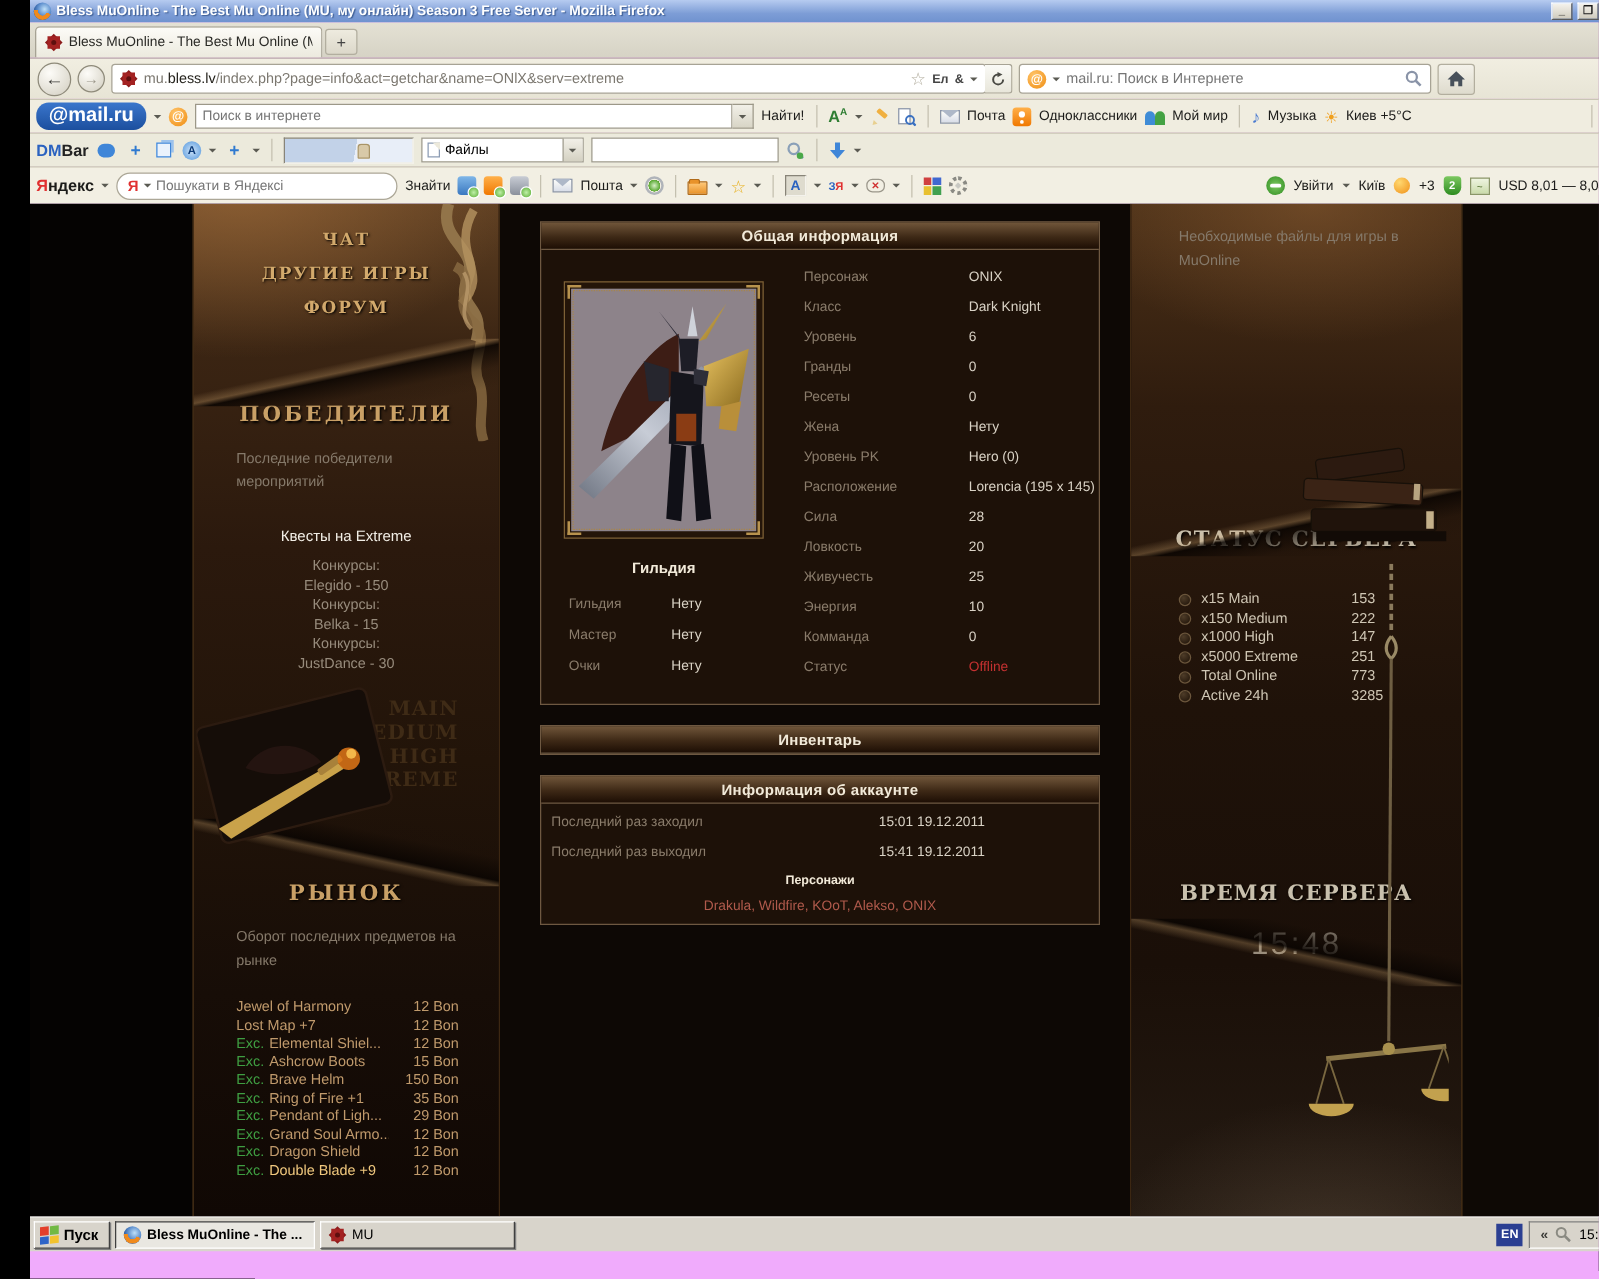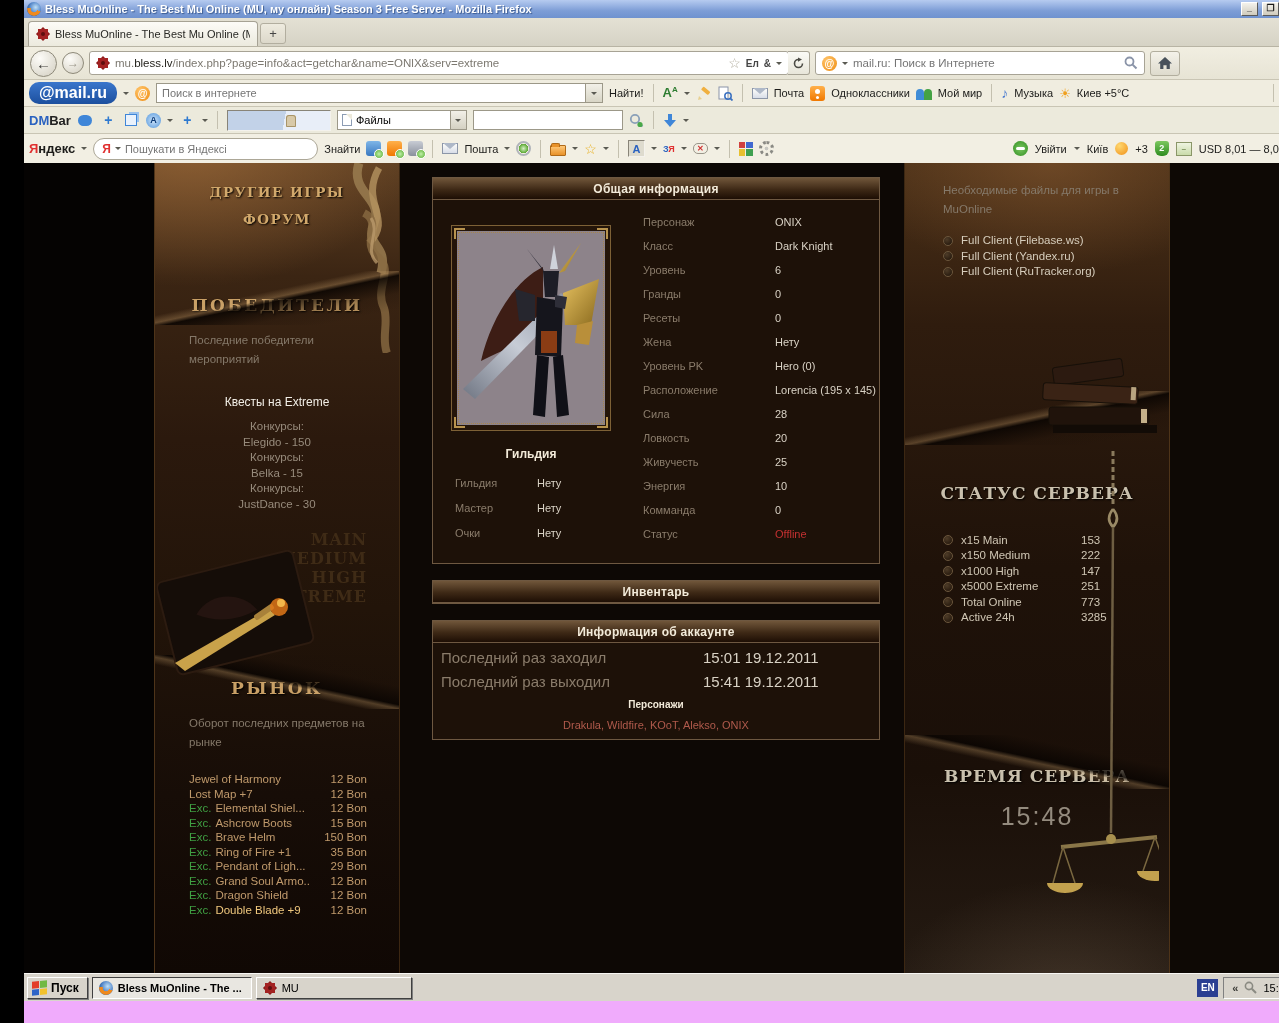--- a/index.html
+++ b/index.html
@@ -161,21 +161,21 @@
   .guild-rows { margin-top:10px; width:180px; }
   .grow { display:flex; line-height:25px; font-size:11px; }
   .grow .gl { width:92px; color:#8a7c6b; padding-left:10px; }
   .grow .gv { color:#d9d2c5; }
   .stats { padding-top:1px; }
   .srow { display:flex; margin-bottom:10px; font-size:11px; line-height:14px; }
   .srow .sl { width:132px; color:#8a7c6b; }
   .srow .sv { width:116px; color:#d9d2c5; }
   .srow .sv.offline { color:#c43131; }
   .acc-rows { padding:8px 8px 0 8px; }
-  .arow { display:flex; margin-bottom:10px; font-size:15px; line-height:14px; }
+  .arow { display:flex; margin-bottom:10px; font-size:11px; line-height:14px; }
   .arow .al { width:262px; color:#8a7c6b; }
   .arow .av { color:#d9d2c5; }
   .chars-t { text-align:center; color:#f2ead9; font-weight:bold; font-size:10px; margin-top:4px; }
   .chars { text-align:center; color:#b05a4c; font-size:11px; margin:9px 0 8px 0; }
 
   
   .h-right { text-align:center; color:#c9c0ad; font-size:17px; letter-spacing:1px; text-shadow:1px 1px 2px #000; }
   .files-sub { margin:18px 0 0 38px; width:190px; }
   .blist { margin:14px 0 0 38px; }
   .bl-row { display:flex; align-items:center; gap:8px; line-height:15.5px; }
@@ -406,20 +406,21 @@
       <svg class="deco" style="right:0; top:0;" width="110" height="190" viewBox="0 0 110 190">
         <path d="M70 0 C60 30 95 35 85 60 C75 85 100 80 92 110" fill="none" stroke="#9a7c50" stroke-width="9" opacity=".85"></path>
         <path d="M90 5 C70 40 105 55 80 80" fill="none" stroke="#b59460" stroke-width="7" opacity=".8"></path>
         <path d="M75 50 C95 60 70 80 90 95 C105 108 85 125 95 145 C100 160 92 175 98 190" fill="none" stroke="#8a6c42" stroke-width="8" opacity=".8"></path>
         <path d="M82 55 C92 70 74 86 88 100" fill="none" stroke="#c0a070" stroke-width="3" opacity=".7"></path>
       </svg>
       <div class="fold" style="top:108px;"></div>
       <div class="fold" style="top:492px; transform:scaleY(-1);"></div>
 
       <div class="nav-links">
+        <span class="nav-link serif">ЧАТ</span>
         <span class="nav-link serif">ДРУГИЕ ИГРЫ</span>
         <span class="nav-link serif">ФОРУМ</span>
       </div>
 
       <div class="h-left serif" style="margin-top:62px;">ПОБЕДИТЕЛИ</div>
       <div class="graytxt subtitle-l">Последние победители мероприятий</div>
       <div class="quests-t">Квесты на Extreme</div>
       <div class="contests">
         <div>Конкурсы:</div>
         <div>Elegido - 150</div>
@@ -637,34 +638,20 @@
           <div class="chars">Drakula, Wildfire, KOoT, Alekso, ONIX</div>
         </div>
       </div>
     </div>
 
     <div class="sb-right">
       <div class="fold" style="top:228px;"></div>
       <div class="fold" style="top:572px; transform:scaleY(-1);"></div>
 
       <div class="graytxt files-sub">Необходимые файлы для игры в MuOnline</div>
-      <div class="blist">
-        <div class="bl-row">
-            <span class="bullet"></span>
-            <span class="bl-txt">Full Client (Filebase.ws)</span>
-          </div>
-        <div class="bl-row">
-            <span class="bullet"></span>
-            <span class="bl-txt">Full Client (Yandex.ru)</span>
-          </div>
-        <div class="bl-row">
-            <span class="bullet"></span>
-            <span class="bl-txt">Full Client (RuTracker.org)</span>
-          </div>
-      </div>
 
       <svg class="deco" style="right:6px; top:192px;" width="140" height="90" viewBox="0 0 140 90">
         <rect x="30" y="8" width="70" height="18" rx="3" fill="#2c1a10" transform="rotate(-8 65 17)" stroke="#171009" stroke-width="1"></rect>
         <rect x="20" y="30" width="95" height="17" rx="3" fill="#3a2315" transform="rotate(3 67 38)" stroke="#171009" stroke-width="1"></rect>
         <rect x="26" y="52" width="100" height="18" rx="3" fill="#20130b" stroke="#171009" stroke-width="1"></rect>
         <rect x="118" y="54" width="6" height="14" fill="#c4b08a"></rect>
         <rect x="108" y="32" width="5" height="13" fill="#b8a480" transform="rotate(3 110 38)"></rect>
         <rect x="30" y="70" width="104" height="8" fill="#120b06"></rect>
       </svg>
 

